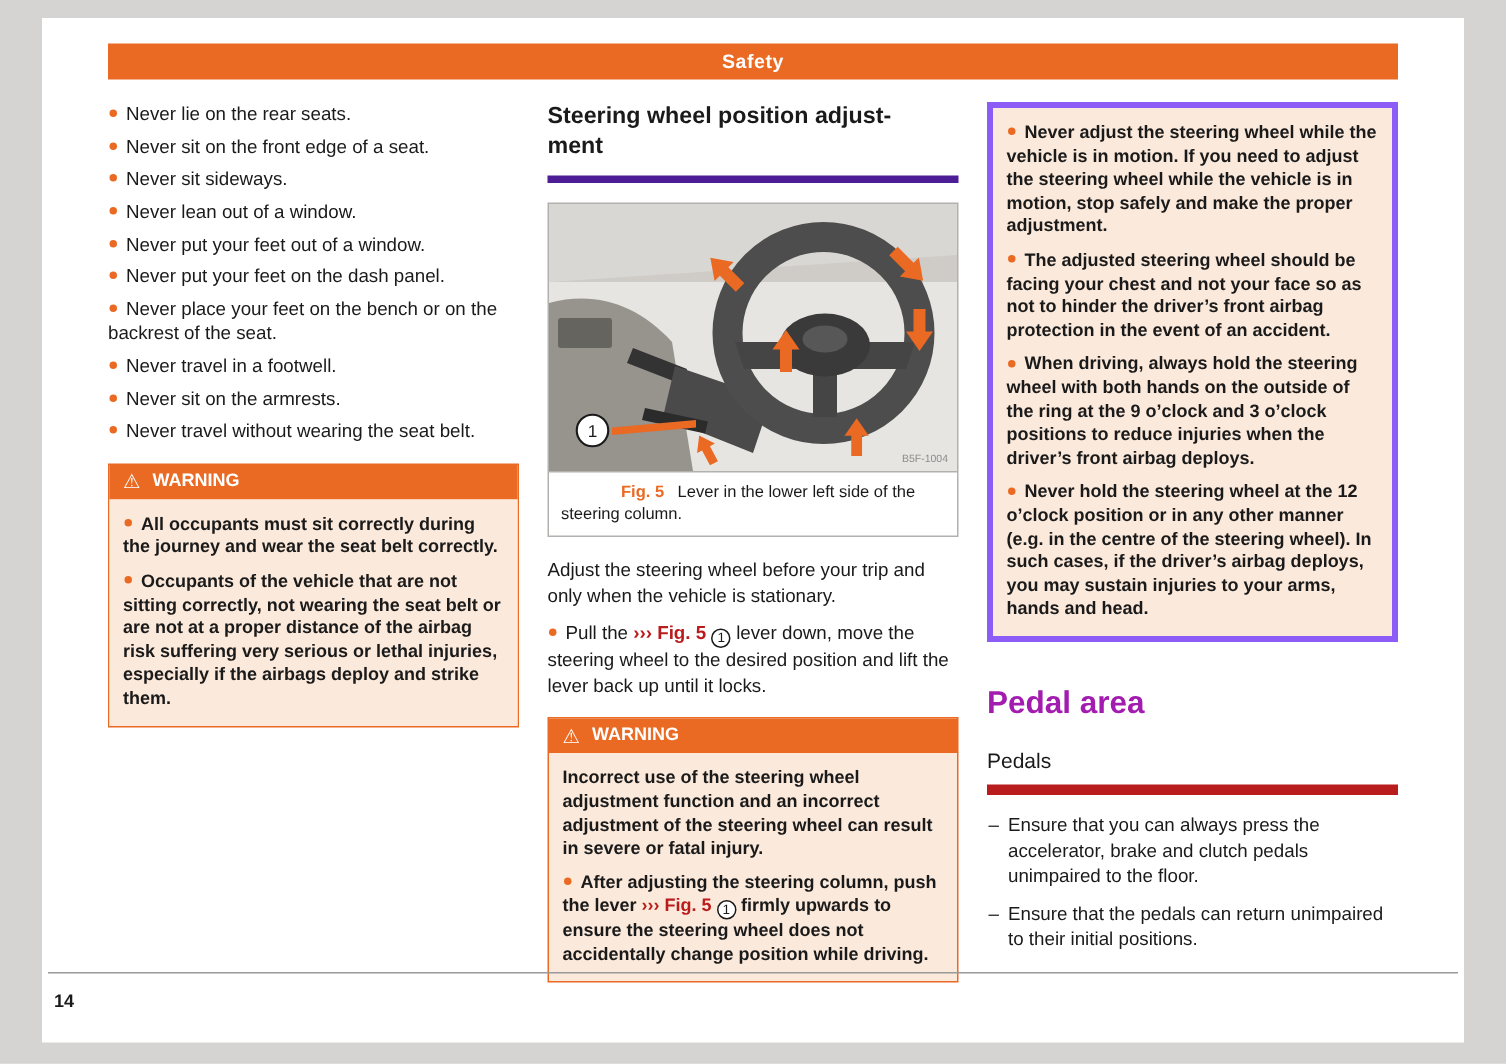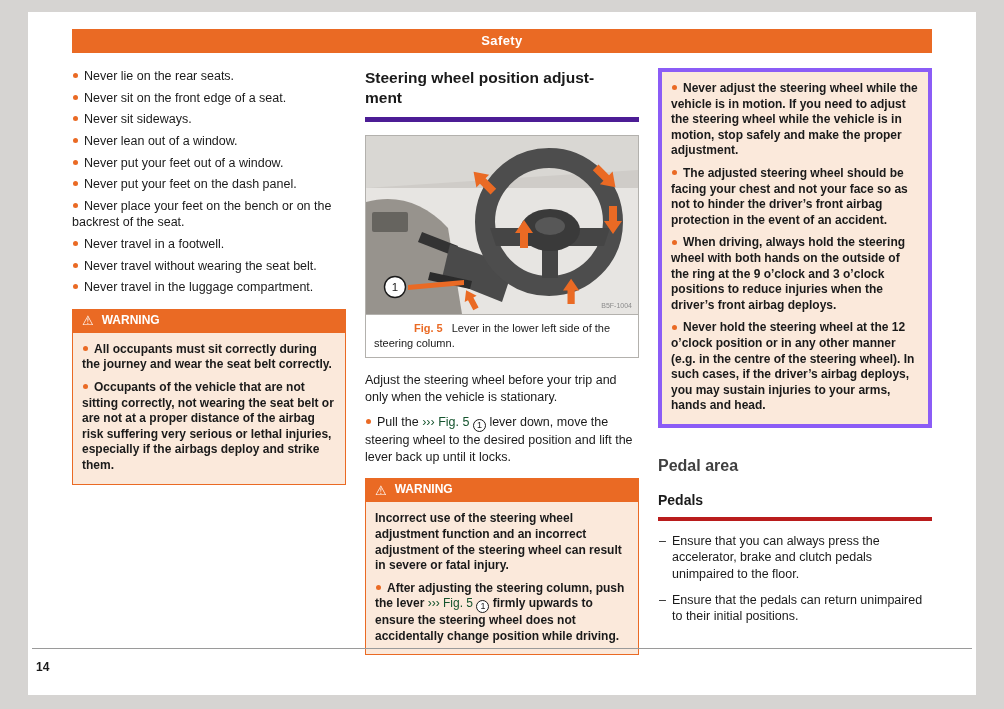--- a/index.html
+++ b/index.html
@@ -18,24 +18,24 @@
   .warnbody p.bullet,.cautionbox p.bullet{margin:0 0 7px;}
   .warnbody p.intro{margin:0 0 7px;}
   .warnbody p.bullet:last-child,.cautionbox p.bullet:last-child{margin-bottom:0;}
   .cautionbox{border:4px solid #8b5cf6;background:#fbe9db;padding:9px 9px 10px;font-weight:bold;font-size:12px;line-height:1.3;}
   .h2{font-size:15.5px;font-weight:bold;line-height:1.3;border-bottom:5px solid #4c1d95;padding-bottom:9px;margin-bottom:13px;}
   .figure{border:1px solid #b3b1ad;margin-bottom:14px;}
   .figure svg{display:block;}
   .figcaption{border-top:1px solid #b3b1ad;padding:6px 8px 7px;font-size:11px;line-height:1.3;}
   .figlabel{color:#ea6a24;font-weight:bold;margin-right:9px;padding-left:40px;}
   p.intro{margin:0 0 9px;}
-  .figref{color:#14532d;font-weight:normal;}
+  .figref{color:#b91c1c;font-weight:bold;}
   .callout{display:inline-block;width:13px;height:13px;border:1px solid #1a1a1a;border-radius:50%;font-size:9px;font-weight:normal;line-height:11px;text-align:center;vertical-align:-2px;background:#fff;}
-  .h1{color:#404040;font-size:16px;font-weight:bold;margin:27px 0 15px;}
-  .h3{font-size:14px;font-weight:bold;border-bottom:4px solid #b91c1c;padding-bottom:7px;margin-bottom:12px;}
+  .h1{color:#a21caf;font-size:21px;font-weight:bold;margin:27px 0 15px;}
+  .h3{font-size:14px;font-weight:normal;border-bottom:7px solid #b91c1c;padding-bottom:7px;margin-bottom:12px;}
   .dashitem{position:relative;padding-left:14px;margin-bottom:9px;}
   .dash{position:absolute;left:1px;top:0;}
   .footer-rule{position:absolute;left:4px;right:4px;bottom:46px;border-top:1px solid #9a9a9a;}
   .page-number{position:absolute;left:8px;bottom:21px;font-size:12px;font-weight:bold;}
 </style>
 </head>
 <body>
 
 <div class="page">
 
@@ -47,22 +47,22 @@
 
     <div class="col">
       <p class="bullet"><span class="dot"></span><span>Never lie on the rear seats.</span></p>
       <p class="bullet"><span class="dot"></span><span>Never sit on the front edge of a seat.</span></p>
       <p class="bullet"><span class="dot"></span><span>Never sit sideways.</span></p>
       <p class="bullet"><span class="dot"></span><span>Never lean out of a window.</span></p>
       <p class="bullet"><span class="dot"></span><span>Never put your feet out of a window.</span></p>
       <p class="bullet"><span class="dot"></span><span>Never put your feet on the dash panel.</span></p>
       <p class="bullet"><span class="dot"></span><span>Never place your feet on the bench or on the backrest of the seat.</span></p>
       <p class="bullet"><span class="dot"></span><span>Never travel in a footwell.</span></p>
+      <p class="bullet"><span class="dot"></span><span>Never sit on the armrests.</span></p>
       <p class="bullet"><span class="dot"></span><span>Never travel without wearing the seat belt.</span></p>
-      <p class="bullet"><span class="dot"></span><span>Never travel in the luggage compartment.</span></p>
 
       <div class="warnbox">
         <div class="warnhead">
           <span class="warnicon">⚠</span>
           <span>WARNING</span>
         </div>
         <div class="warnbody">
           <p class="bullet"><span class="dot"></span><span>All occupants must sit correctly during the journey and wear the seat belt correctly.</span></p>
           <p class="bullet"><span class="dot"></span><span>Occupants of the vehicle that are not sitting correctly, not wearing the seat belt or are not at a proper distance of the airbag risk suffering very serious or lethal injuries, especially if the airbags deploy and strike them.</span></p>
         </div>

